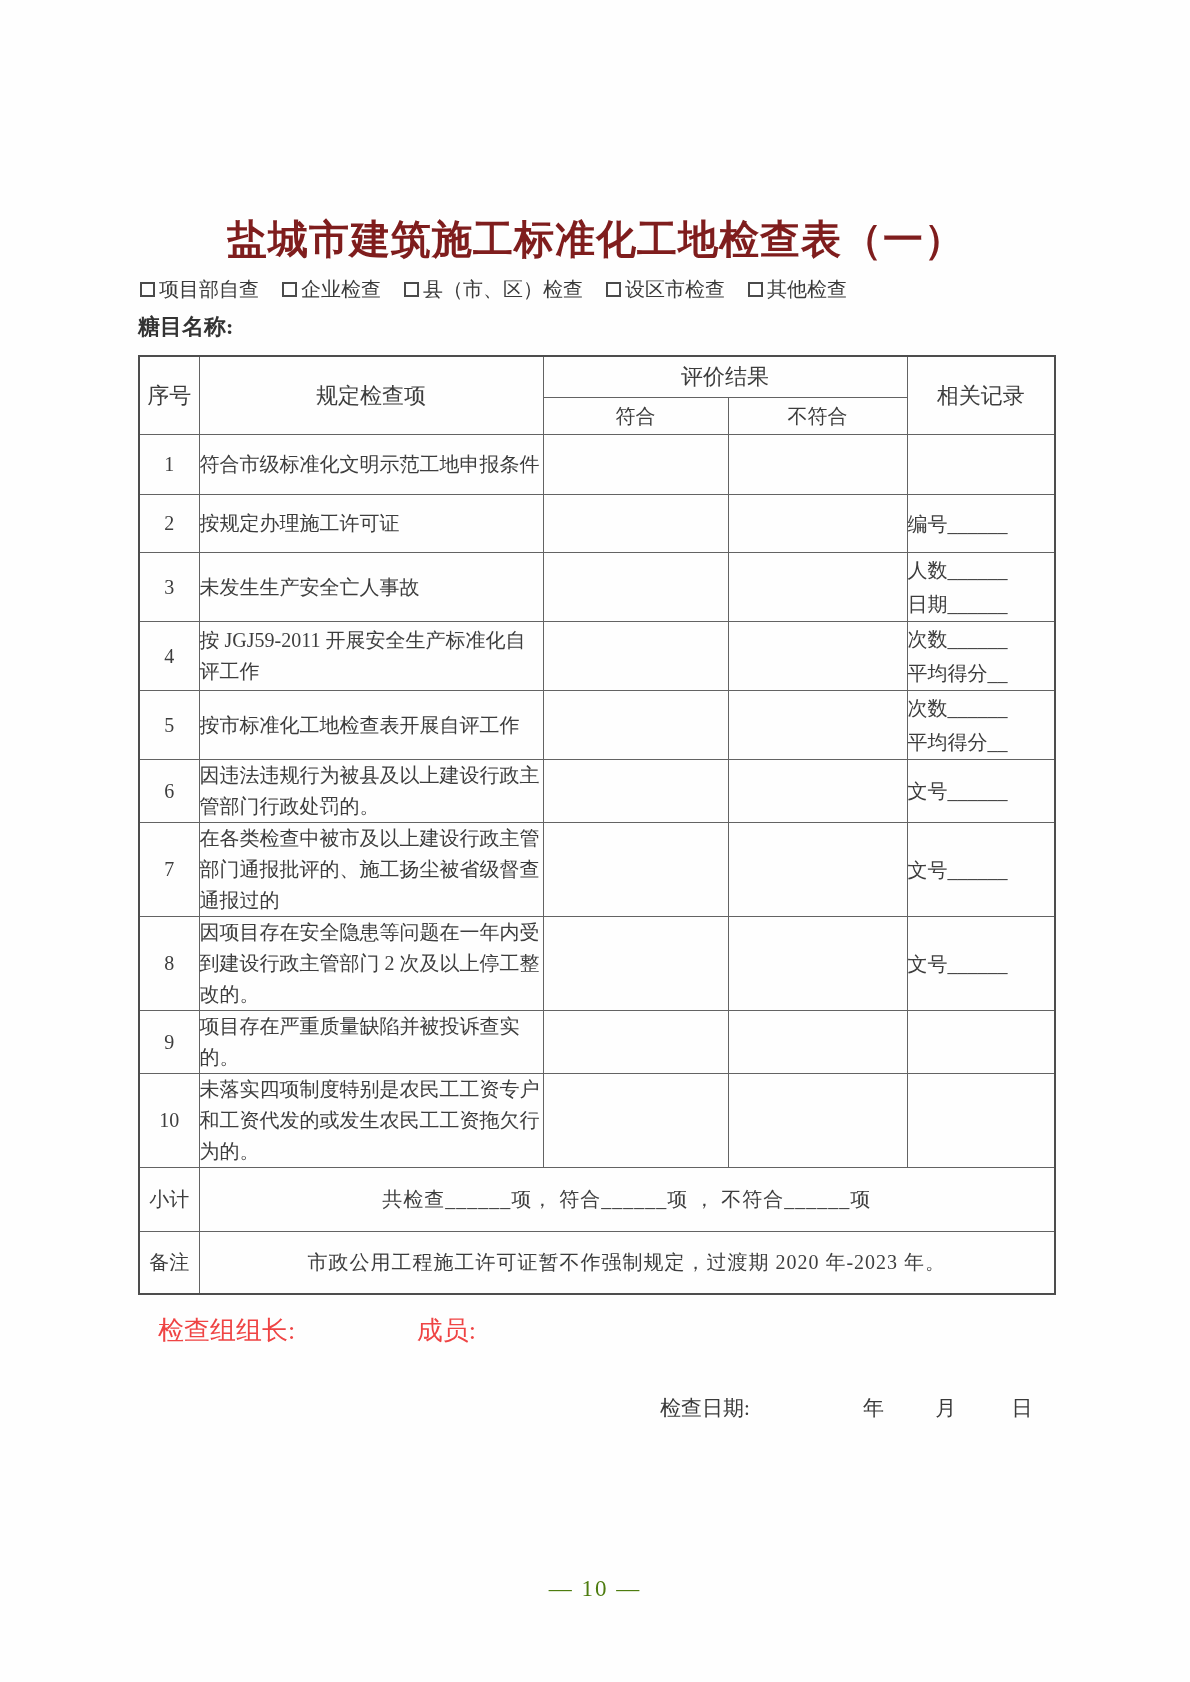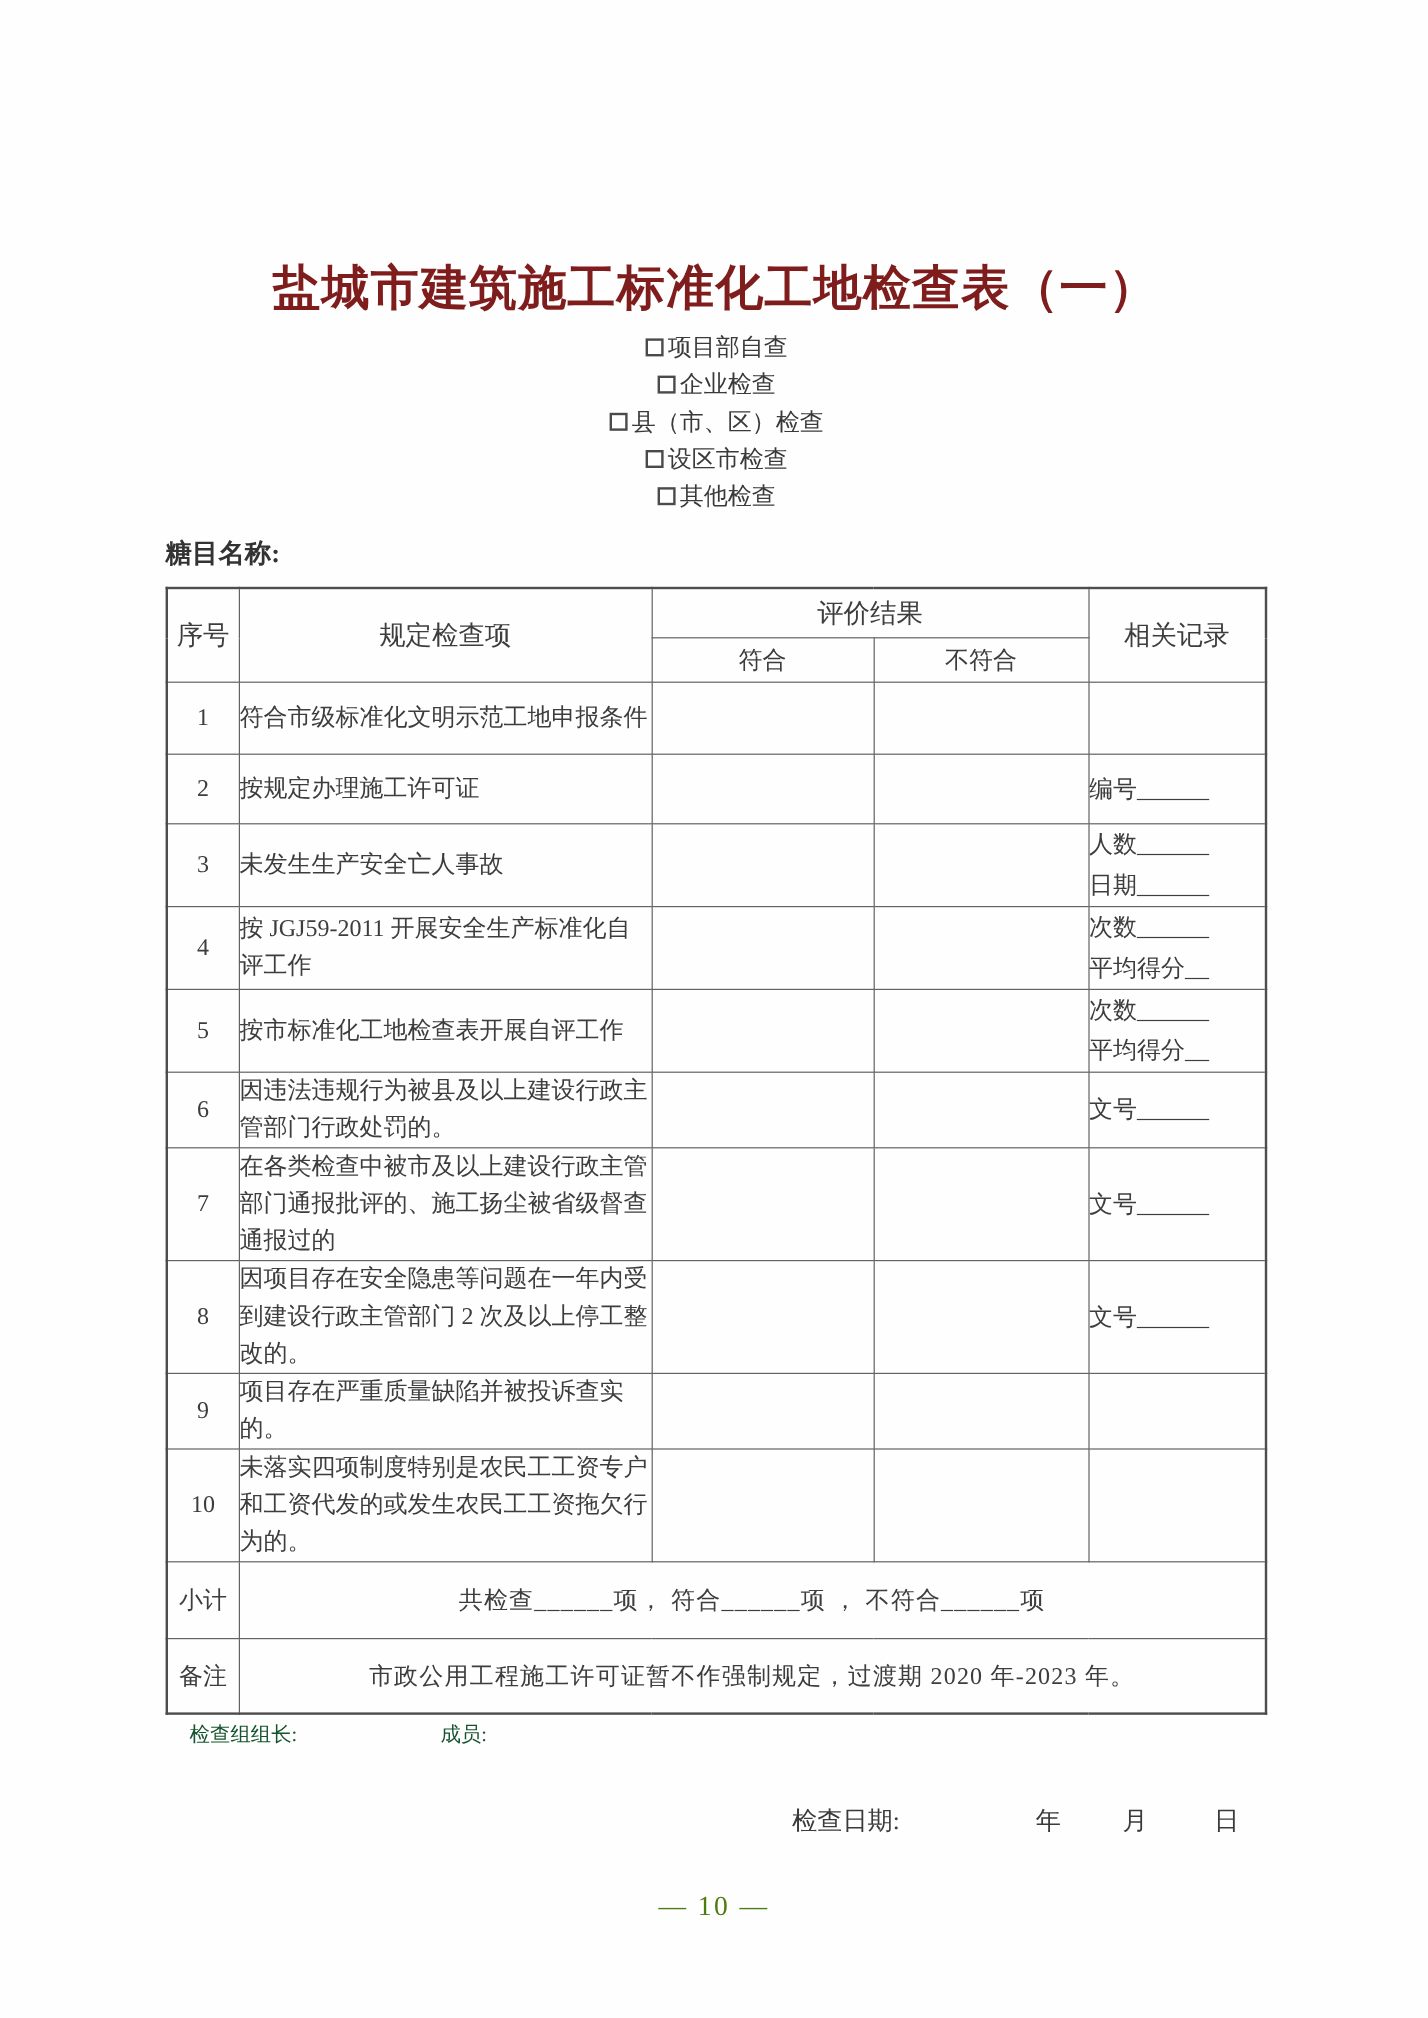--- a/index.html
+++ b/index.html
@@ -19,34 +19,33 @@
     font-size:40px;font-weight:bold;color:#7f1d1d;
     letter-spacing:1px;
   }
   .subtitle{
     margin-top:26px;text-align:center;
     font-size:23px;font-weight:600;color:#3a3a3a;
   }
   .check-types{
     margin-top:9px;
     font-size:20px;
-    display:flex;align-items:center;gap:4px;
+    display:flex;align-items:center;gap:23px;
     padding-left:2px;
     color:#3a3a3a;
     white-space:nowrap;
-    flex-direction:column;
   }
   .check-item{display:inline-flex;align-items:center;}
   .cbox{
     display:inline-block;width:15px;height:15px;
     border:2px solid #4a4a4a;margin-right:4px;
     box-sizing:border-box;
   }
   .field-label{
-    margin-top:19px;
+    margin-top:9px;
     font-size:22px;font-weight:bold;color:#333;
   }
   table.form-table{
     margin-top:13px;
     border-collapse:collapse;table-layout:fixed;
     width:916px;
     border:2px solid #4d4d4d;
   }
   .form-table th,.form-table td{
     border:1px solid #636363;
@@ -72,22 +71,22 @@
   }
   tr.rh1{height:60px} tr.rh2{height:58px} tr.rh3{height:62px}
   tr.rh4{height:60px} tr.rh5{height:56px} tr.rh6{height:58px}
   tr.rh7{height:82px} tr.rh8{height:86px} tr.rh9{height:56px}
   tr.rh10{height:86px} tr.rh-sub{height:64px} tr.rh-rem{height:62px}
   .subtotal-cell,.remark-cell{
     text-align:center;
     letter-spacing:1px;
   }
   .footer-line1{
-    margin-top:5px;
-    font-size:17px;color:#14532d;
+    margin-top:18px;
+    font-size:26px;color:#ef4444;
   }
   .leader-label{margin-left:20px;}
   .member-label{margin-left:115px;}
   .footer-date{
     margin-top:46px;
     font-size:21px;color:#3a3a3a;
   }
   .date-label{margin-left:522px;}
   .date-year{margin-left:108px;}
   .date-month{margin-left:46px;}

